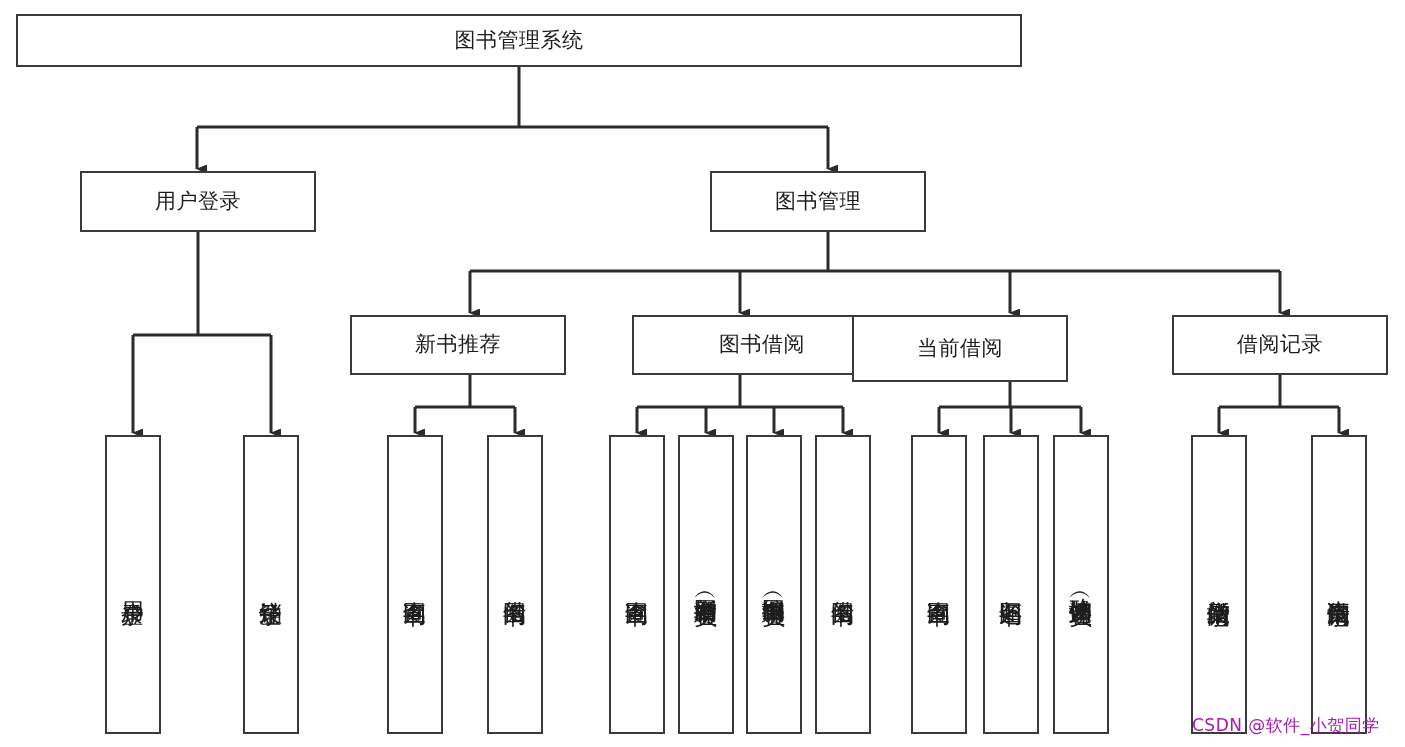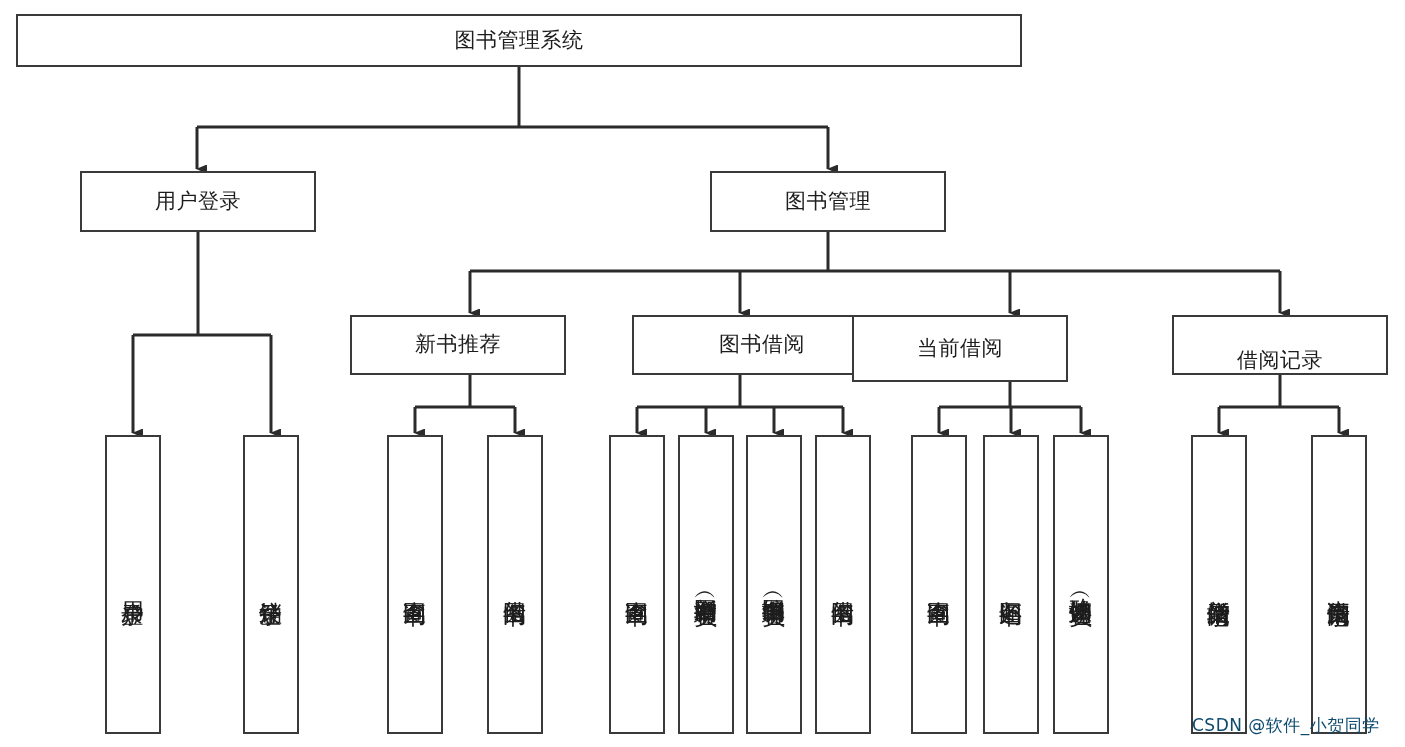--- a/index.html
+++ b/index.html
@@ -51,21 +51,21 @@
     white-space: pre;
     text-align: center;
   }
   .node-box.vertical .node-label {
     writing-mode: vertical-rl;
     text-orientation: upright;
   }
   .watermark {
     position: absolute;
     font-size: 17px;
-    color: #0c4a6e;
+    color: #a21caf;
     white-space: nowrap;
     letter-spacing: 0.5px;
     user-select: none;
   }
 </style>
 </head>
 <body>
 
 <div id="diagram-root">
 
@@ -112,33 +112,33 @@
       </g>
   </svg>
 
   <div id="nodes-layer">
       <div class="node-box horizontal" style="left: 16px; top: 14px; width: 1006px; height: 53px;">
         <span class="node-label">图书管理系统</span>
       </div>
       <div class="node-box horizontal" style="left: 80px; top: 171px; width: 236px; height: 61px;">
         <span class="node-label">用户登录</span>
       </div>
-      <div class="node-box horizontal" style="left: 710px; top: 171px; width: 236px; height: 61px;">
+      <div class="node-box horizontal" style="left: 710px; top: 171px; width: 216px; height: 61px;">
         <span class="node-label">图书管理</span>
       </div>
       <div class="node-box horizontal" style="left: 350px; top: 315px; width: 216px; height: 60px;">
         <span class="node-label">新书推荐</span>
       </div>
       <div class="node-box horizontal" style="left: 632px; top: 315px; width: 260px; height: 60px;">
         <span class="node-label">图书借阅</span>
       </div>
       <div class="node-box horizontal" style="left: 852px; top: 315px; width: 216px; height: 67px;">
         <span class="node-label">当前借阅</span>
       </div>
-      <div class="node-box horizontal" style="left: 1172px; top: 315px; width: 216px; height: 60px; align-items: flex-end;">
+      <div class="node-box horizontal" style="left: 1172px; top: 315px; width: 216px; height: 60px;">
         <span class="node-label">借阅记录</span>
       </div>
       <div class="node-box vertical" style="left: 105px; top: 435px; width: 56px; height: 299px;">
         <span class="node-label">用户登录</span>
       </div>
       <div class="node-box vertical" style="left: 243px; top: 435px; width: 56px; height: 299px;">
         <span class="node-label">注销登录</span>
       </div>
       <div class="node-box vertical" style="left: 387px; top: 435px; width: 56px; height: 299px;">
         <span class="node-label">查询图书</span>

